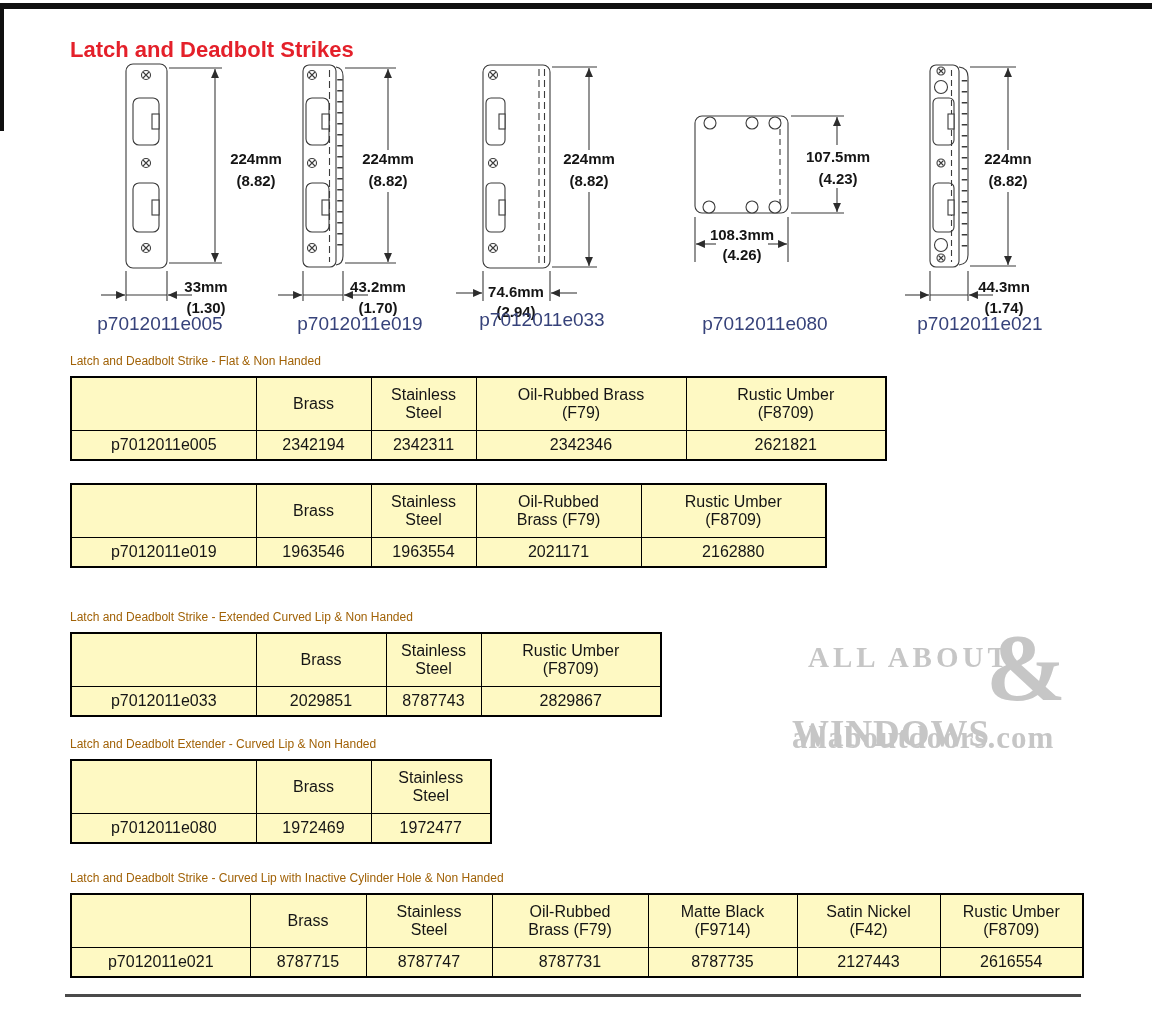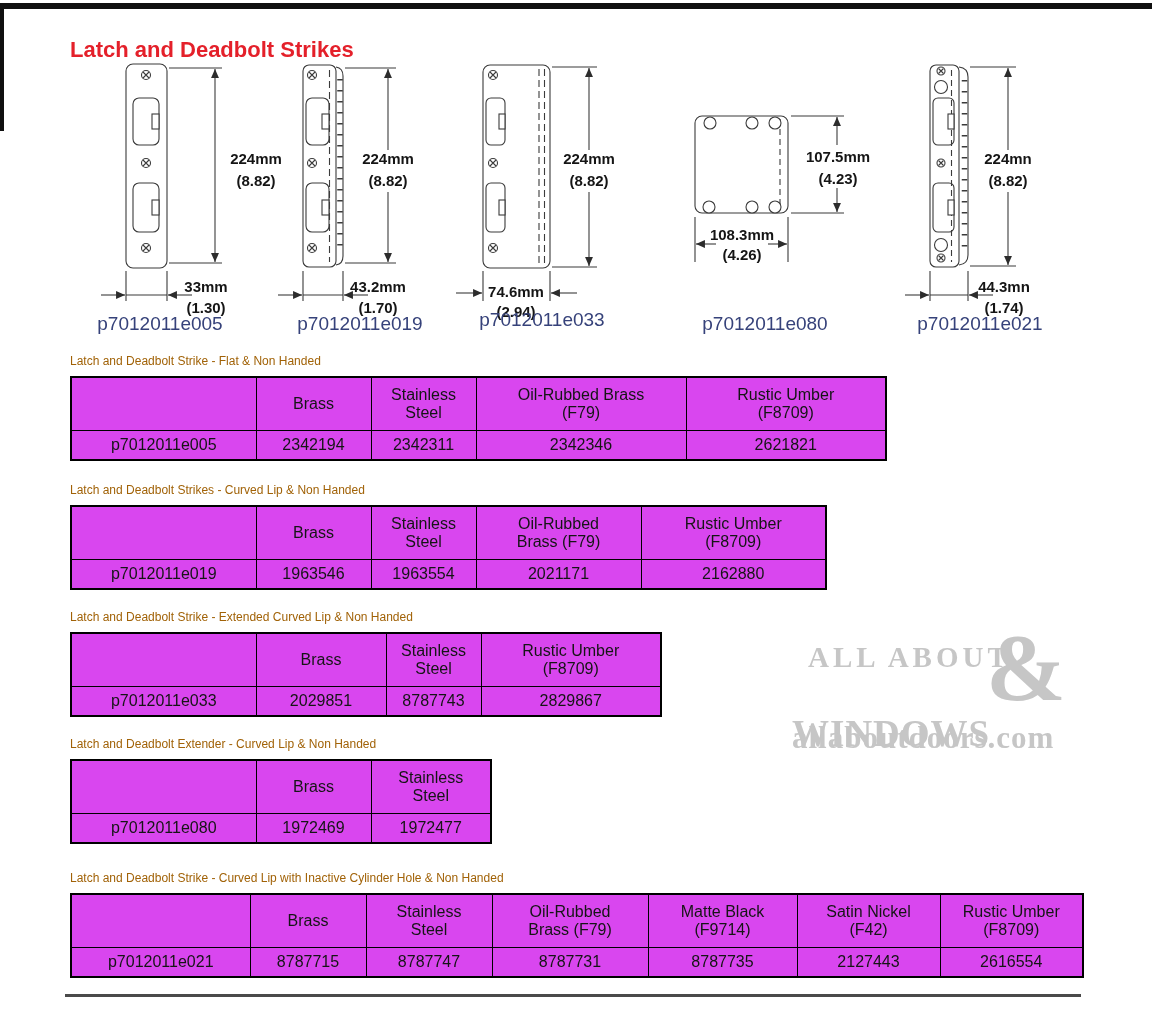--- a/index.html
+++ b/index.html
@@ -7,21 +7,21 @@
         font-family:"Liberation Sans",sans-serif;color:#111;}
   .top-rule{position:absolute;left:0;top:3px;width:1152px;height:6px;background:#101010;}
   .left-rule{position:absolute;left:0;top:3px;width:4px;height:128px;background:#101010;}
   .page-title{position:absolute;left:70px;top:22px;font-size:22px;font-weight:bold;color:#e4202a;}
   .figures{position:absolute;left:0;top:55px;width:968px;height:300px;}
   .figures svg{display:block;}
   .dim{font:bold 15px "Liberation Sans",sans-serif;fill:#151515;text-anchor:middle;}
   .plabel{font:19px "Liberation Sans",sans-serif;fill:#36427a;text-anchor:middle;}
   .tsection{position:absolute;left:70px;}
   .tsection h2{margin:0 0 8px 0;font-size:12px;font-weight:normal;color:#a16207;}
-  table{border-collapse:collapse;table-layout:fixed;border:2px solid #000;background:#d946ef;padding-left:17px;}
+  table{border-collapse:collapse;table-layout:fixed;border:2px solid #000;background:#fef9c3;padding-left:17px;}
   th,td{border:1px solid #000;text-align:center;vertical-align:middle;
         font-size:16px;font-weight:normal;color:#151515;overflow:hidden;}
   th{height:52px;white-space:pre-line;padding:0 4px;}
   td{height:28px;padding:0 4px;}
   .bottom-rule{position:absolute;left:65px;top:994px;width:1016px;height:3px;background:#4a4a4a;}
   .wm{position:absolute;color:#c6c6c6;font-family:"Liberation Serif",serif;font-weight:bold;
       line-height:1;white-space:nowrap;}
   .wm1{left:808px;top:643px;font-size:29px;letter-spacing:4px;}
   .wm-amp{left:986px;top:620px;font-size:96px;}
   .wm2{left:790px;top:669px;font-size:49px;letter-spacing:5px;}
@@ -253,21 +253,20 @@
             <td>2342194</td>
             <td>2342311</td>
             <td>2342346</td>
             <td>2621821</td>
           </tr>
         </tbody>
       </table>
   </div>
 
   <div class="tsection" style="top:483px">
-    <h2>Latch and Deadbolt Strikes - Curved Lip &amp; Non Handed</h2>
     <table>
         <colgroup>
           <col style="width: 185px;">
           <col style="width: 115px;">
           <col style="width: 105px;">
           <col style="width: 165px;">
           <col style="width: 185px;">
         </colgroup>
         <thead>
           <tr>

